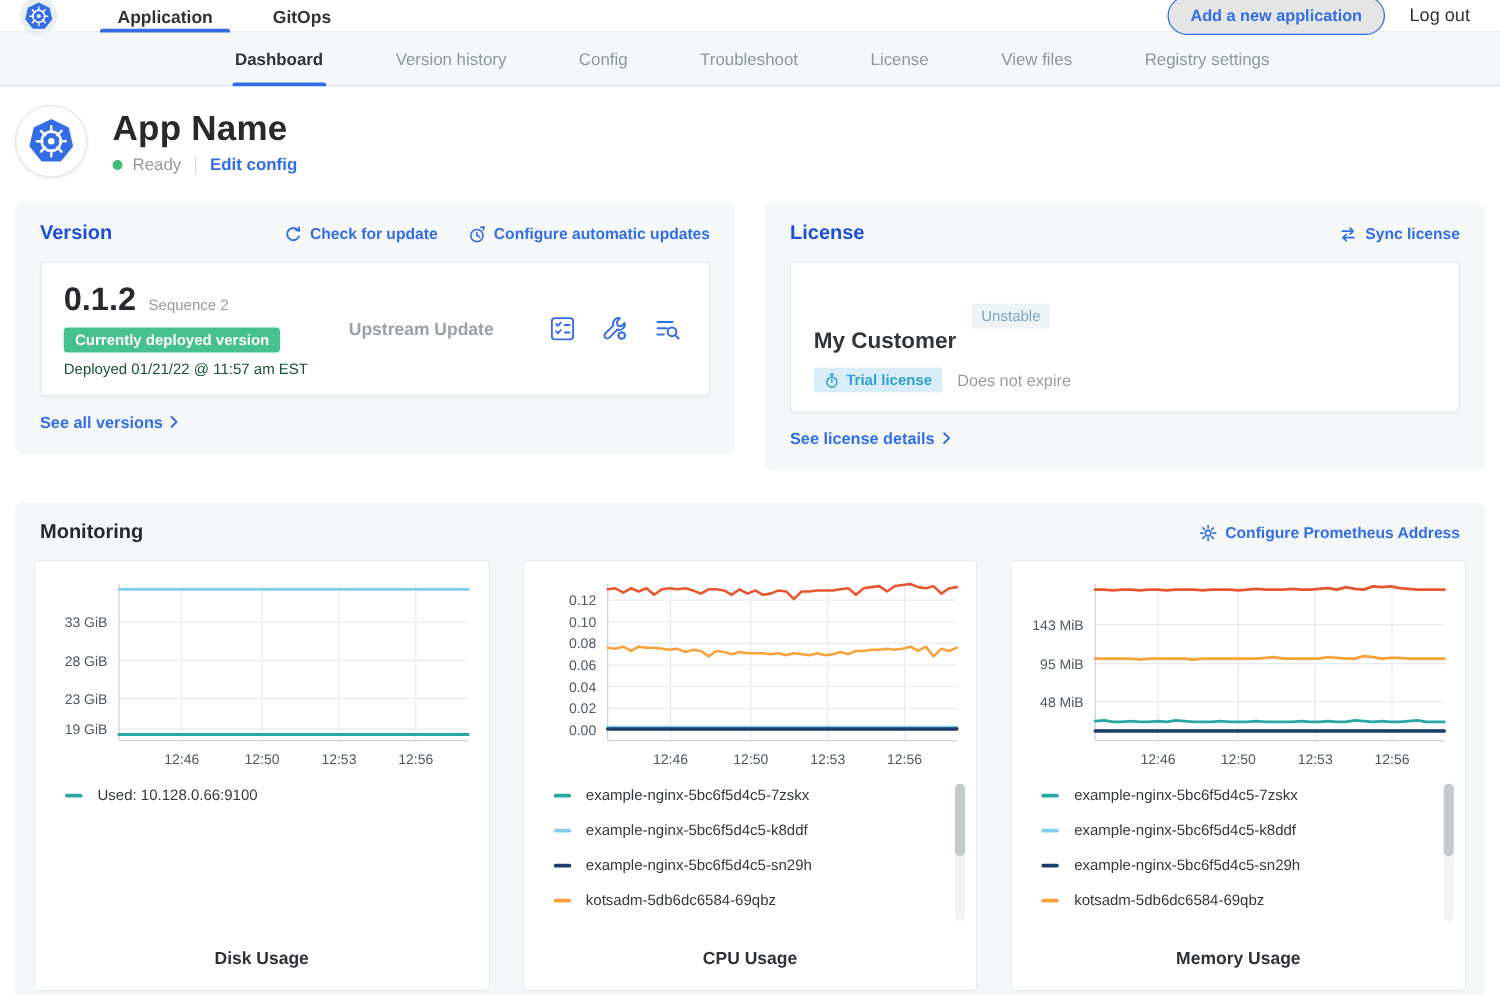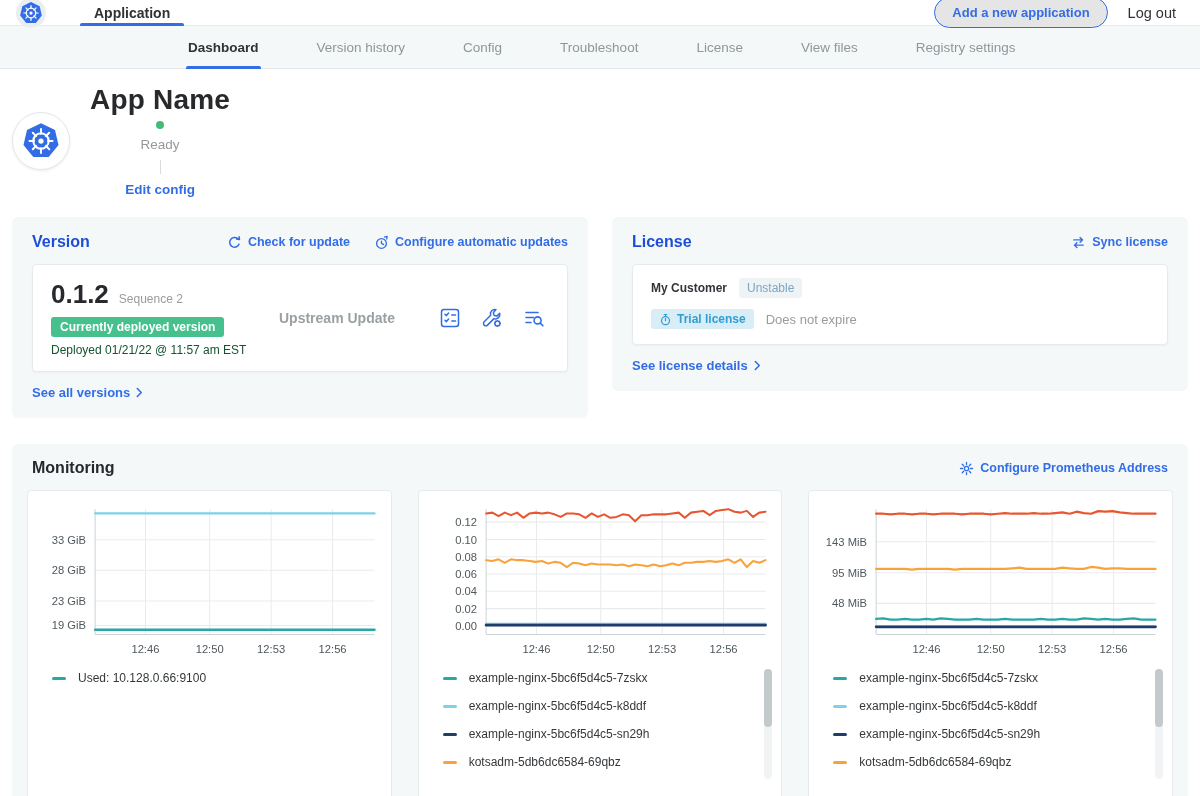--- a/index.html
+++ b/index.html
@@ -30,21 +30,21 @@
   .stab.active { color:#2f3337; font-weight:600; }
   .stab.active::after { content:""; position:absolute; left:-2px; right:-2px; bottom:-1px;
     height:3px; background:#326de6; border-radius:2px 2px 0 0; }
 
   
   .app-header { display:flex; align-items:center; gap:20px; padding:15px 0 16px 12px; }
   .app-avatar { width:58px; height:58px; border-radius:50%; background:#fff;
     border:1px solid #e3e8ea; box-shadow:0 1px 3px rgba(0,0,0,.08);
     display:flex; align-items:center; justify-content:center; }
   .app-title { font-size:28px; font-weight:700; color:#28292b; letter-spacing:.2px; }
-  .status-row { display:flex; align-items:center; gap:8px; margin-top:5px;flex-direction:column; }
+  .status-row { display:flex; align-items:center; gap:8px; margin-top:5px; }
   .dot { width:8px; height:8px; border-radius:50%; background:#44bb77; }
   .status-text { font-size:13.5px; color:#95999c; }
   .vdiv { width:1px; height:14px; background:#d7dcde; margin:0 3px; }
   .link { color:#326de6; font-weight:700; cursor:pointer; display:inline-flex;
     align-items:center; gap:6px; }
   .edit-config { font-size:13.5px; }
 
   
   .cards-row { display:flex; gap:24px; padding:4px 12px 0; align-items:flex-start; }
   .panel { background:#f4f8f9; border-radius:6px; padding:16px 20px 18px; flex:1; }
@@ -64,21 +64,21 @@
     font-size:12px; font-weight:700; padding:3px 9px; border-radius:3px; }
   .deployed { font-size:12px; color:#14532d; }
   .v-mid { flex:1; font-size:14px; font-weight:600; color:#9aa0a3; padding-left:10px; }
   .v-icons { display:flex; gap:20px; color:#326de6; padding-right:4px; }
   .v-icons .icon-btn { cursor:pointer; display:flex; }
   .see-link { margin-top:13px; font-size:13px; }
 
   
   .license-body { padding:13px 18px 15px; }
   .lic-row1 { display:flex; align-items:center; gap:12px; }
-  .customer { font-size:12px; font-weight:700; color:#31353a; }
+  .customer { font-size:18px; font-weight:700; color:#31353a;margin-top:39px; }
   .badge-channel { background:#eef3f6; color:#7ba7c4; font-size:12px; padding:3px 8px; border-radius:3px; }
   .lic-row2 { display:flex; align-items:center; gap:12px; margin-top:11px; }
   .badge-trial { display:inline-flex; align-items:center; gap:5px; background:#d9edf7;
     color:#2f9fd2; font-size:12px; font-weight:700; padding:3px 8px; border-radius:3px; }
   .expiry { font-size:13px; color:#9b9b9b; }
 
   
   .monitoring { margin:26px 12px 0; background:#f4f8f9; border-radius:6px; padding:15px 15px 17px; }
   .mon-head { display:flex; align-items:center; margin-bottom:13px; padding:0 5px; }
   .mon-head h2 { font-size:16px; font-weight:700; color:#26282b; }
@@ -108,20 +108,23 @@
       <g stroke="#fff" stroke-width="1.15" stroke-linecap="round" fill="none">
         <circle cx="12" cy="12" r="4.4"></circle>
         <path d="M12 5.2v2.6M12 16.2v2.6M5.4 12h2.6M16 12h2.6M7.3 7.3l1.9 1.9M14.8 14.8l1.9 1.9M16.7 7.3l-1.9 1.9M9.2 14.8l-1.9 1.9"></path>
       </g>
       <circle cx="12" cy="12" r="1.5" fill="#fff"></circle>
     </svg>
   </div>
   <nav class="topnav-tabs">
     <div class="ttab active">
         <span>Application</span>
+      </div>
+    <div class="ttab">
+        <span>GitOps</span>
       </div>
   </nav>
   <div class="topnav-right">
     <button class="add-app">Add a new application</button>
     <div class="logout">Log out</div>
   </div>
 </header>
 
 <nav class="subnav">
   <div class="stab active">Dashboard</div>

